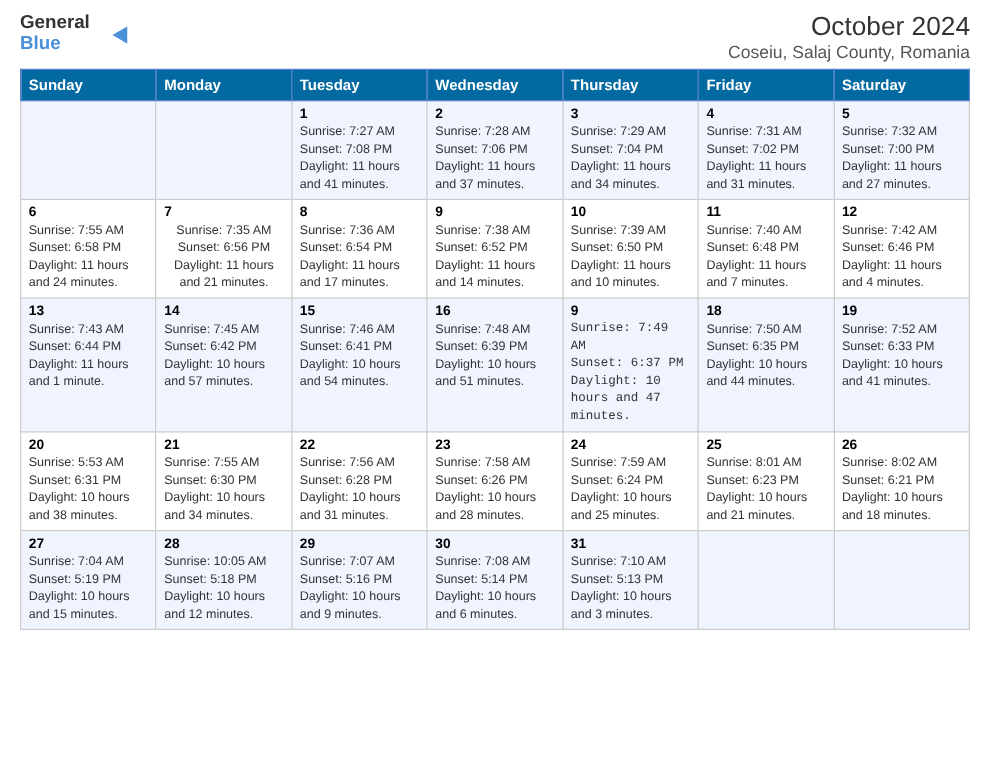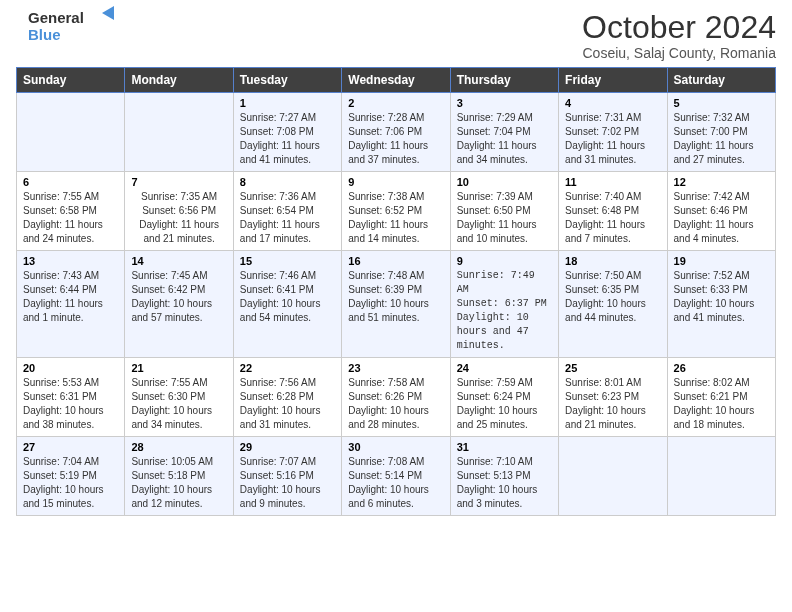--- a/index.html
+++ b/index.html
@@ -17,44 +17,43 @@
       padding: 10px 16px 16px 16px;
     }
     .header {
       display: flex;
       justify-content: space-between;
       align-items: flex-start;
       margin-bottom: 6px;
     }
     .logo {
       display: flex;
-      align-items: flex-start;
+      align-items: flex-end;
       gap: 6px;
-      margin-left: 12px;
     }
     .title-area {
       text-align: right;
     }
     .month-title {
-      font-size: 32px;
+      font-size: 21px;
       font-weight: 300;
       color: #333;
       line-height: 1.1;
     }
     .location {
       font-size: 14px;
       color: #555;
     }
     table {
       width: 100%;
       border-collapse: collapse;
       font-size: 10.5px;
     }
     thead tr th {
-      background-color: #404040;
+      background-color: #0369a1;
       color: #fff;
       text-align: left;
       padding: 5px 6px;
       font-size: 12px;
       font-weight: bold;
       border: 1px solid #5580cc;
     }
     tbody tr td {
       border: 1px solid #ccc;
       padding: 4px 6px;

